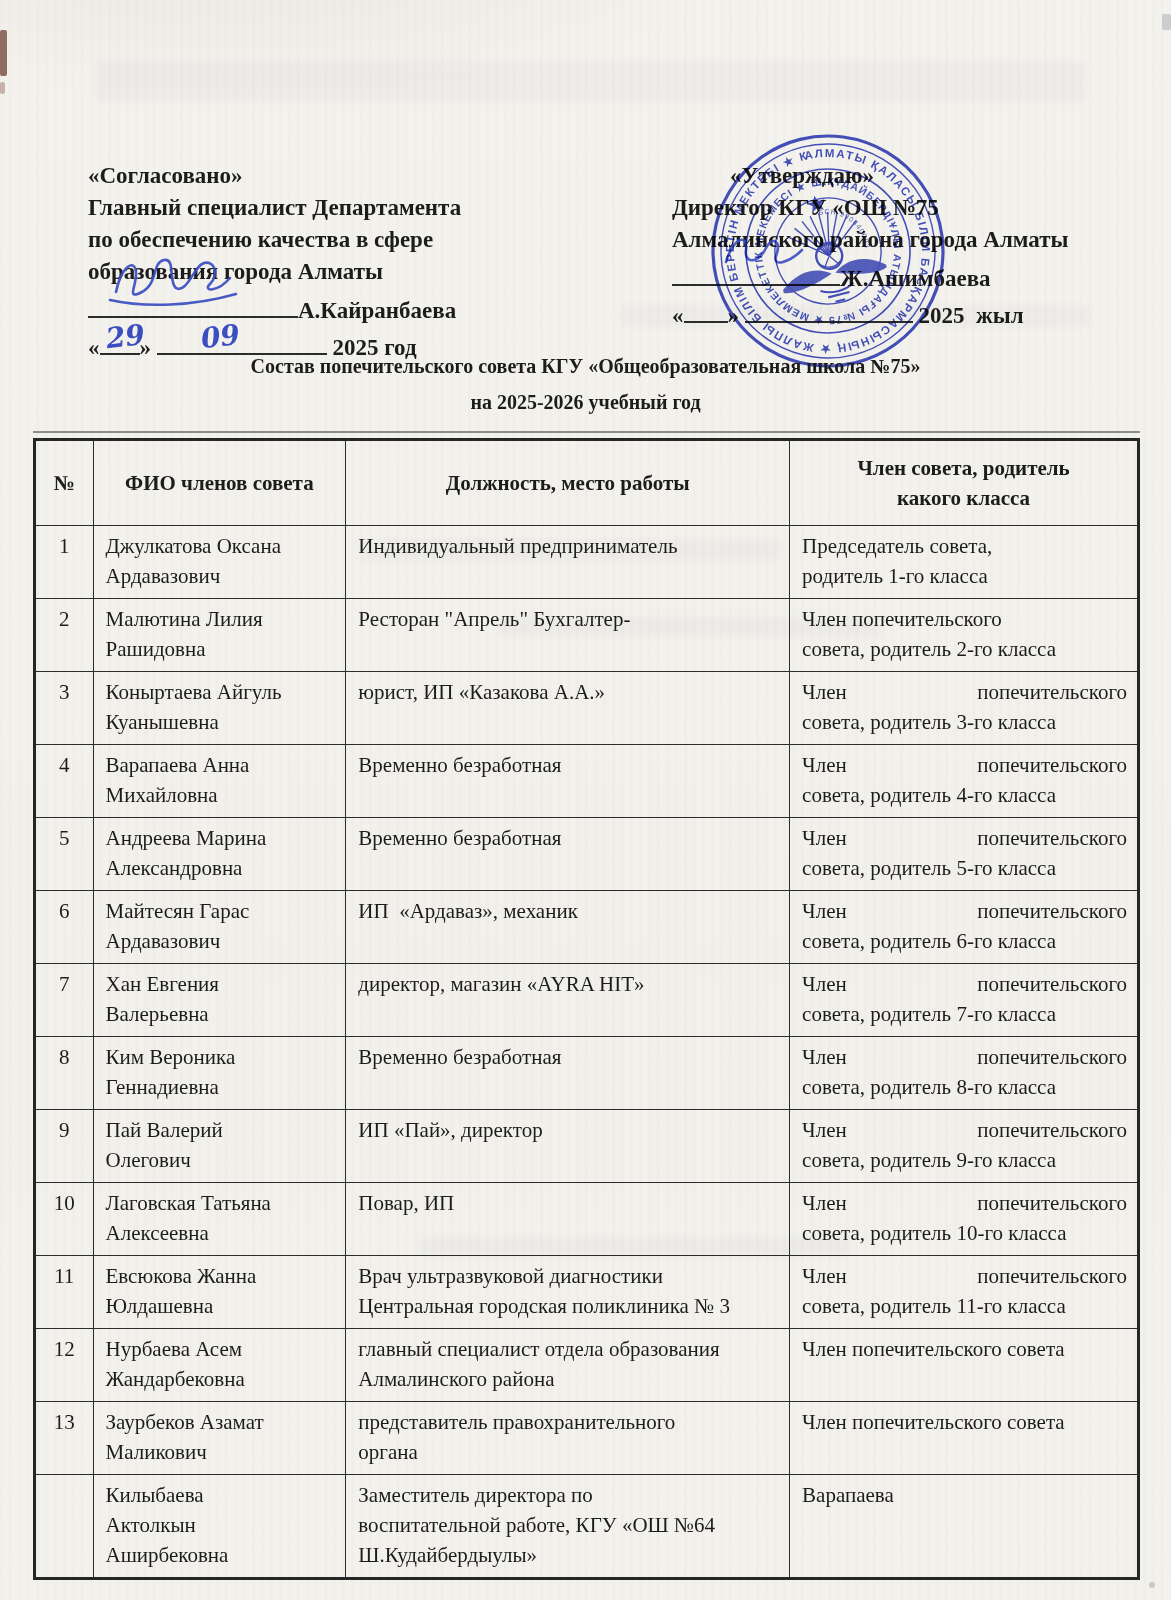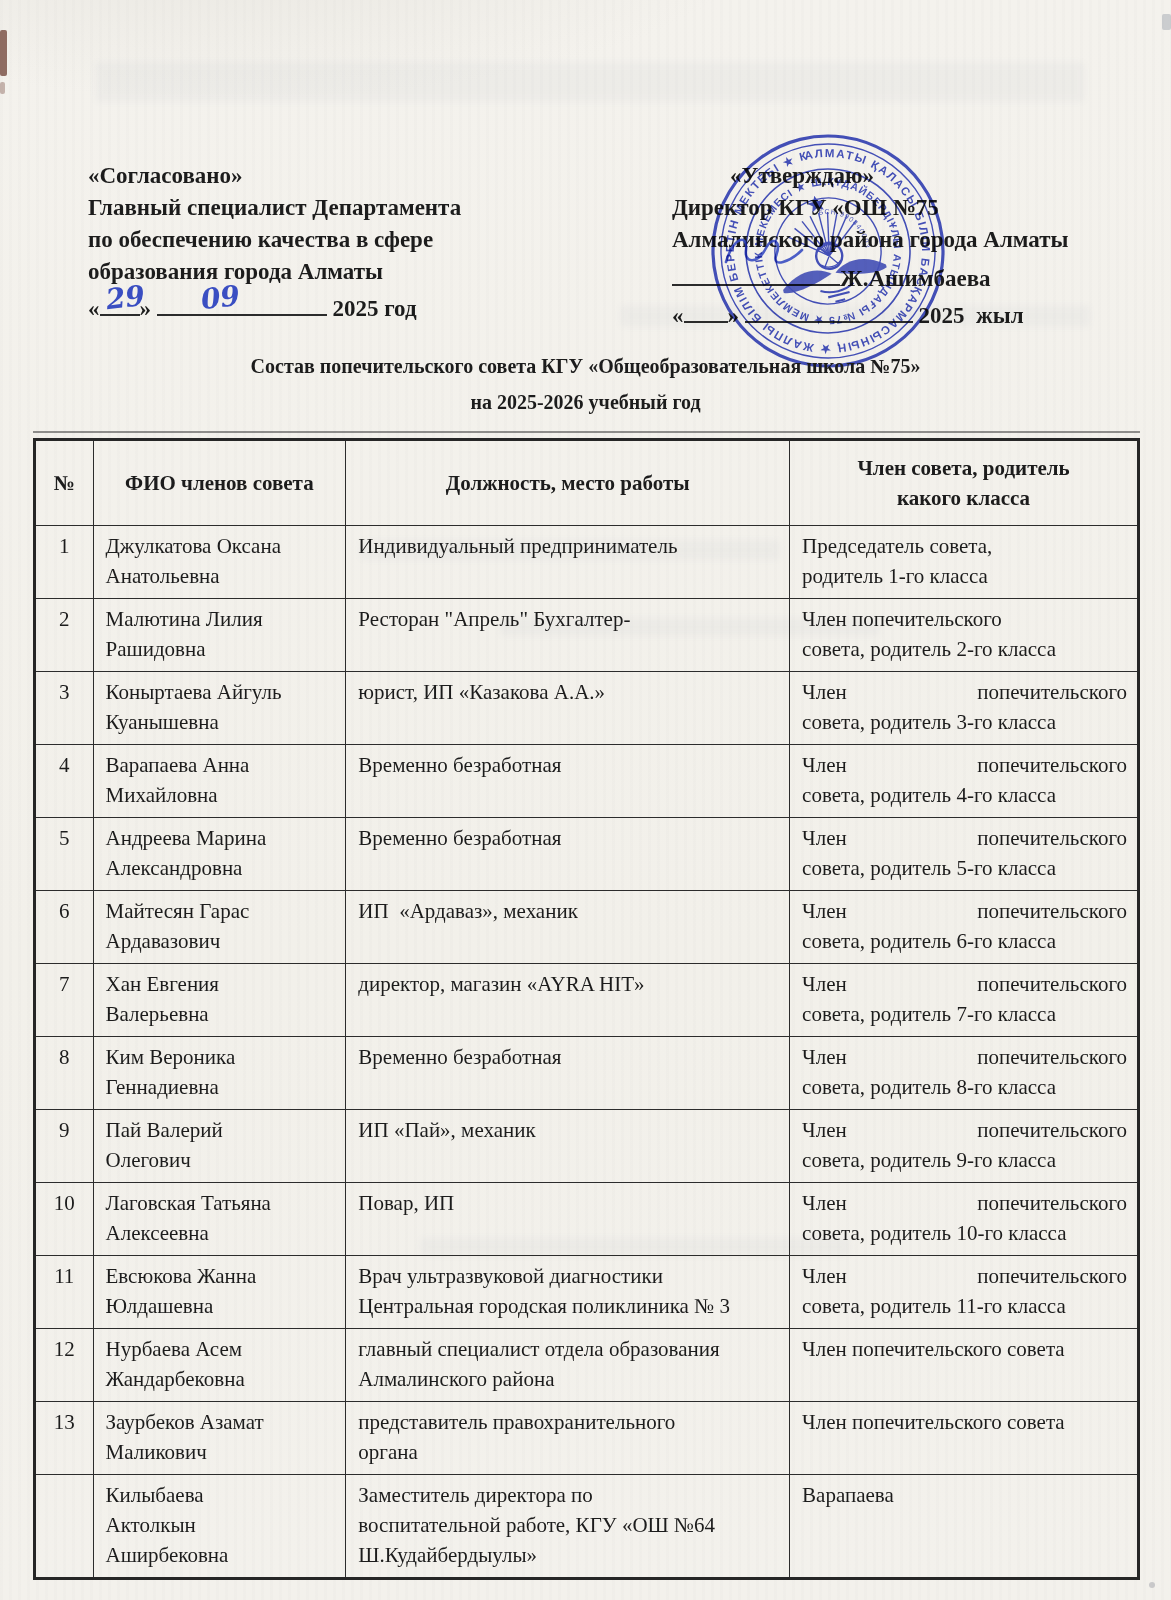--- a/index.html
+++ b/index.html
@@ -63,20 +63,30 @@
   <div class="bleed" style="left:620px;top:305px;width:470px;height:22px;"></div>
   <div class="bleed" style="left:360px;top:540px;width:420px;height:20px;"></div>
   <div class="bleed" style="left:500px;top:618px;width:380px;height:18px;"></div>
   <div class="bleed" style="left:420px;top:1238px;width:430px;height:18px;"></div>
 
   <div class="block left-block">
     <div>«Согласовано»</div>
     <div>Главный специалист Департамента</div>
     <div>по обеспечению качества в сфере</div>
     <div>образования города Алматы</div>
+    <div class="sig-row">
+      <svg class="sig-svg" width="150" height="62" viewBox="0 0 150 62">
+        <g fill="none" stroke="#3a4ec2" stroke-width="2.6" stroke-linecap="round" opacity="0.92">
+          <path d="M14,44 C20,16 34,10 34,26 C34,40 24,52 40,44 C56,36 50,14 62,12 C74,10 66,34 74,40"></path>
+          <path d="M74,40 C84,46 92,20 100,16 C112,10 118,26 108,36 C100,44 116,44 128,30"></path>
+          <path d="M8,52 C44,60 92,58 134,46"></path>
+        </g>
+      </svg>
+      <span class="uline w210"></span><span>А.Кайранбаева</span>
+    </div>
     <div class="date-row">
       <span>«</span><span class="uline w34"><span class="hand">29</span></span><span>»</span>
       <span class="uline w150"><span class="hand" style="left:44px;">09</span></span>
       <span>2025 год</span>
     </div>
   </div>
 
   <div class="block right-block">
     <div class="quote">«Утверждаю»</div>
     <div>Директор КГУ «ОШ №75</div>
@@ -162,21 +172,21 @@
         <th>ФИО членов совета</th>
         <th>Должность, место работы</th>
         <th class="pre">Член совета, родитель
 какого класса</th>
       </tr>
     </thead>
     <tbody>
         <tr>
           <td class="c-num">1</td>
           <td class="c-name pre">Джулкатова Оксана
-Анатольевна</td>
+Ардавазович</td>
           <td class="c-job pre">Индивидуальный предприниматель</td>
           <td class="c-role pre">Председатель совета,
 родитель 1-го класса</td>
         </tr>
         <tr>
           <td class="c-num">2</td>
           <td class="c-name pre">Малютина Лилия
 Рашидовна</td>
           <td class="c-job pre">Ресторан "Апрель" Бухгалтер-</td>
           <td class="c-role pre">Член попечительского
@@ -257,21 +267,21 @@
               <span>Член</span>
               <span>попечительского</span>
             </div>
             <div class="pre">совета, родитель 8-го класса</div>
           </td>
         </tr>
         <tr>
           <td class="c-num">9</td>
           <td class="c-name pre">Пай Валерий
 Олегович</td>
-          <td class="c-job pre">ИП «Пай», механик</td>
+          <td class="c-job pre">ИП «Пай», директор</td>
           <td class="c-role">
             <div class="spread">
               <span>Член</span>
               <span>попечительского</span>
             </div>
             <div class="pre">совета, родитель 9-го класса</div>
           </td>
         </tr>
         <tr>
           <td class="c-num">10</td>

